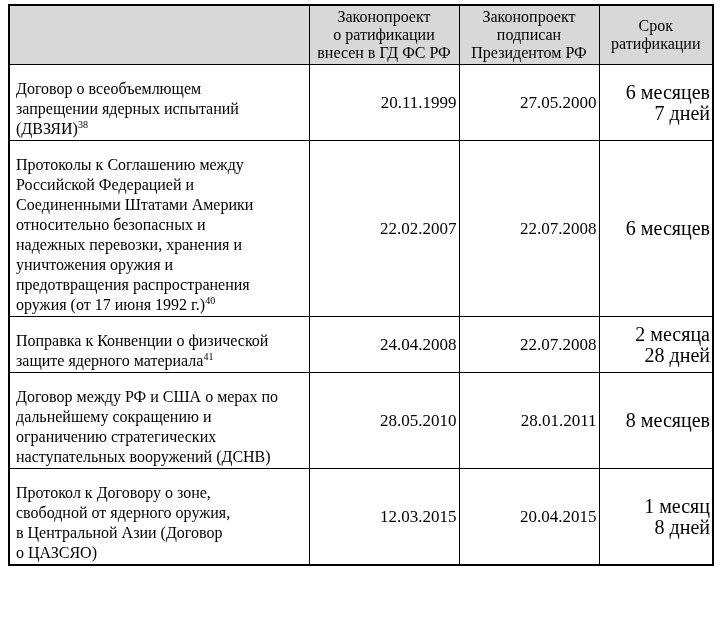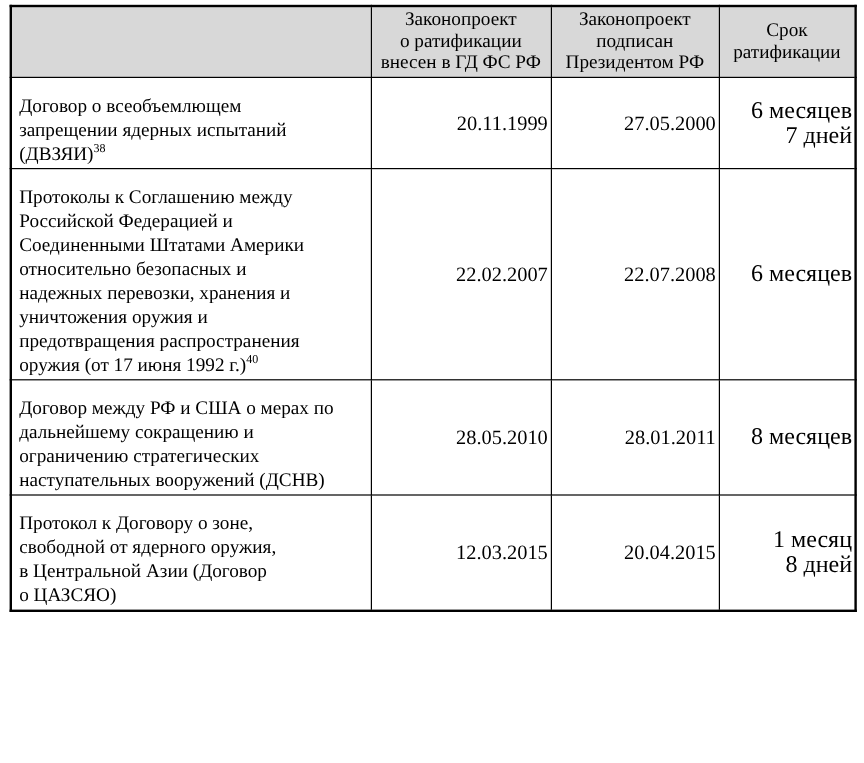--- a/index.html
+++ b/index.html
@@ -110,20 +110,28 @@
 Соединенными Штатами Америки
 относительно безопасных и
 надежных перевозки, хранения и
 уничтожения оружия и
 предотвращения распространения
 оружия (от 17 июня 1992 г.)</span><sup>40</sup></td>
       <td class="date">22.02.2007</td>
       <td class="date">22.07.2008</td>
       <td class="period">6 месяцев</td>
     </tr>
+    <tr class="r3">
+      <td class="name"><span>Поправка к Конвенции о физической
+защите ядерного материала</span><sup>41</sup></td>
+      <td class="date">24.04.2008</td>
+      <td class="date">22.07.2008</td>
+      <td class="period">2 месяца
+28 дней</td>
+    </tr>
     <tr class="r4">
       <td class="name"><span>Договор между РФ и США о мерах по
 дальнейшему сокращению и
 ограничению стратегических
 наступательных вооружений (ДСНВ)</span><sup></sup></td>
       <td class="date">28.05.2010</td>
       <td class="date">28.01.2011</td>
       <td class="period">8 месяцев</td>
     </tr>
     <tr class="r6">

